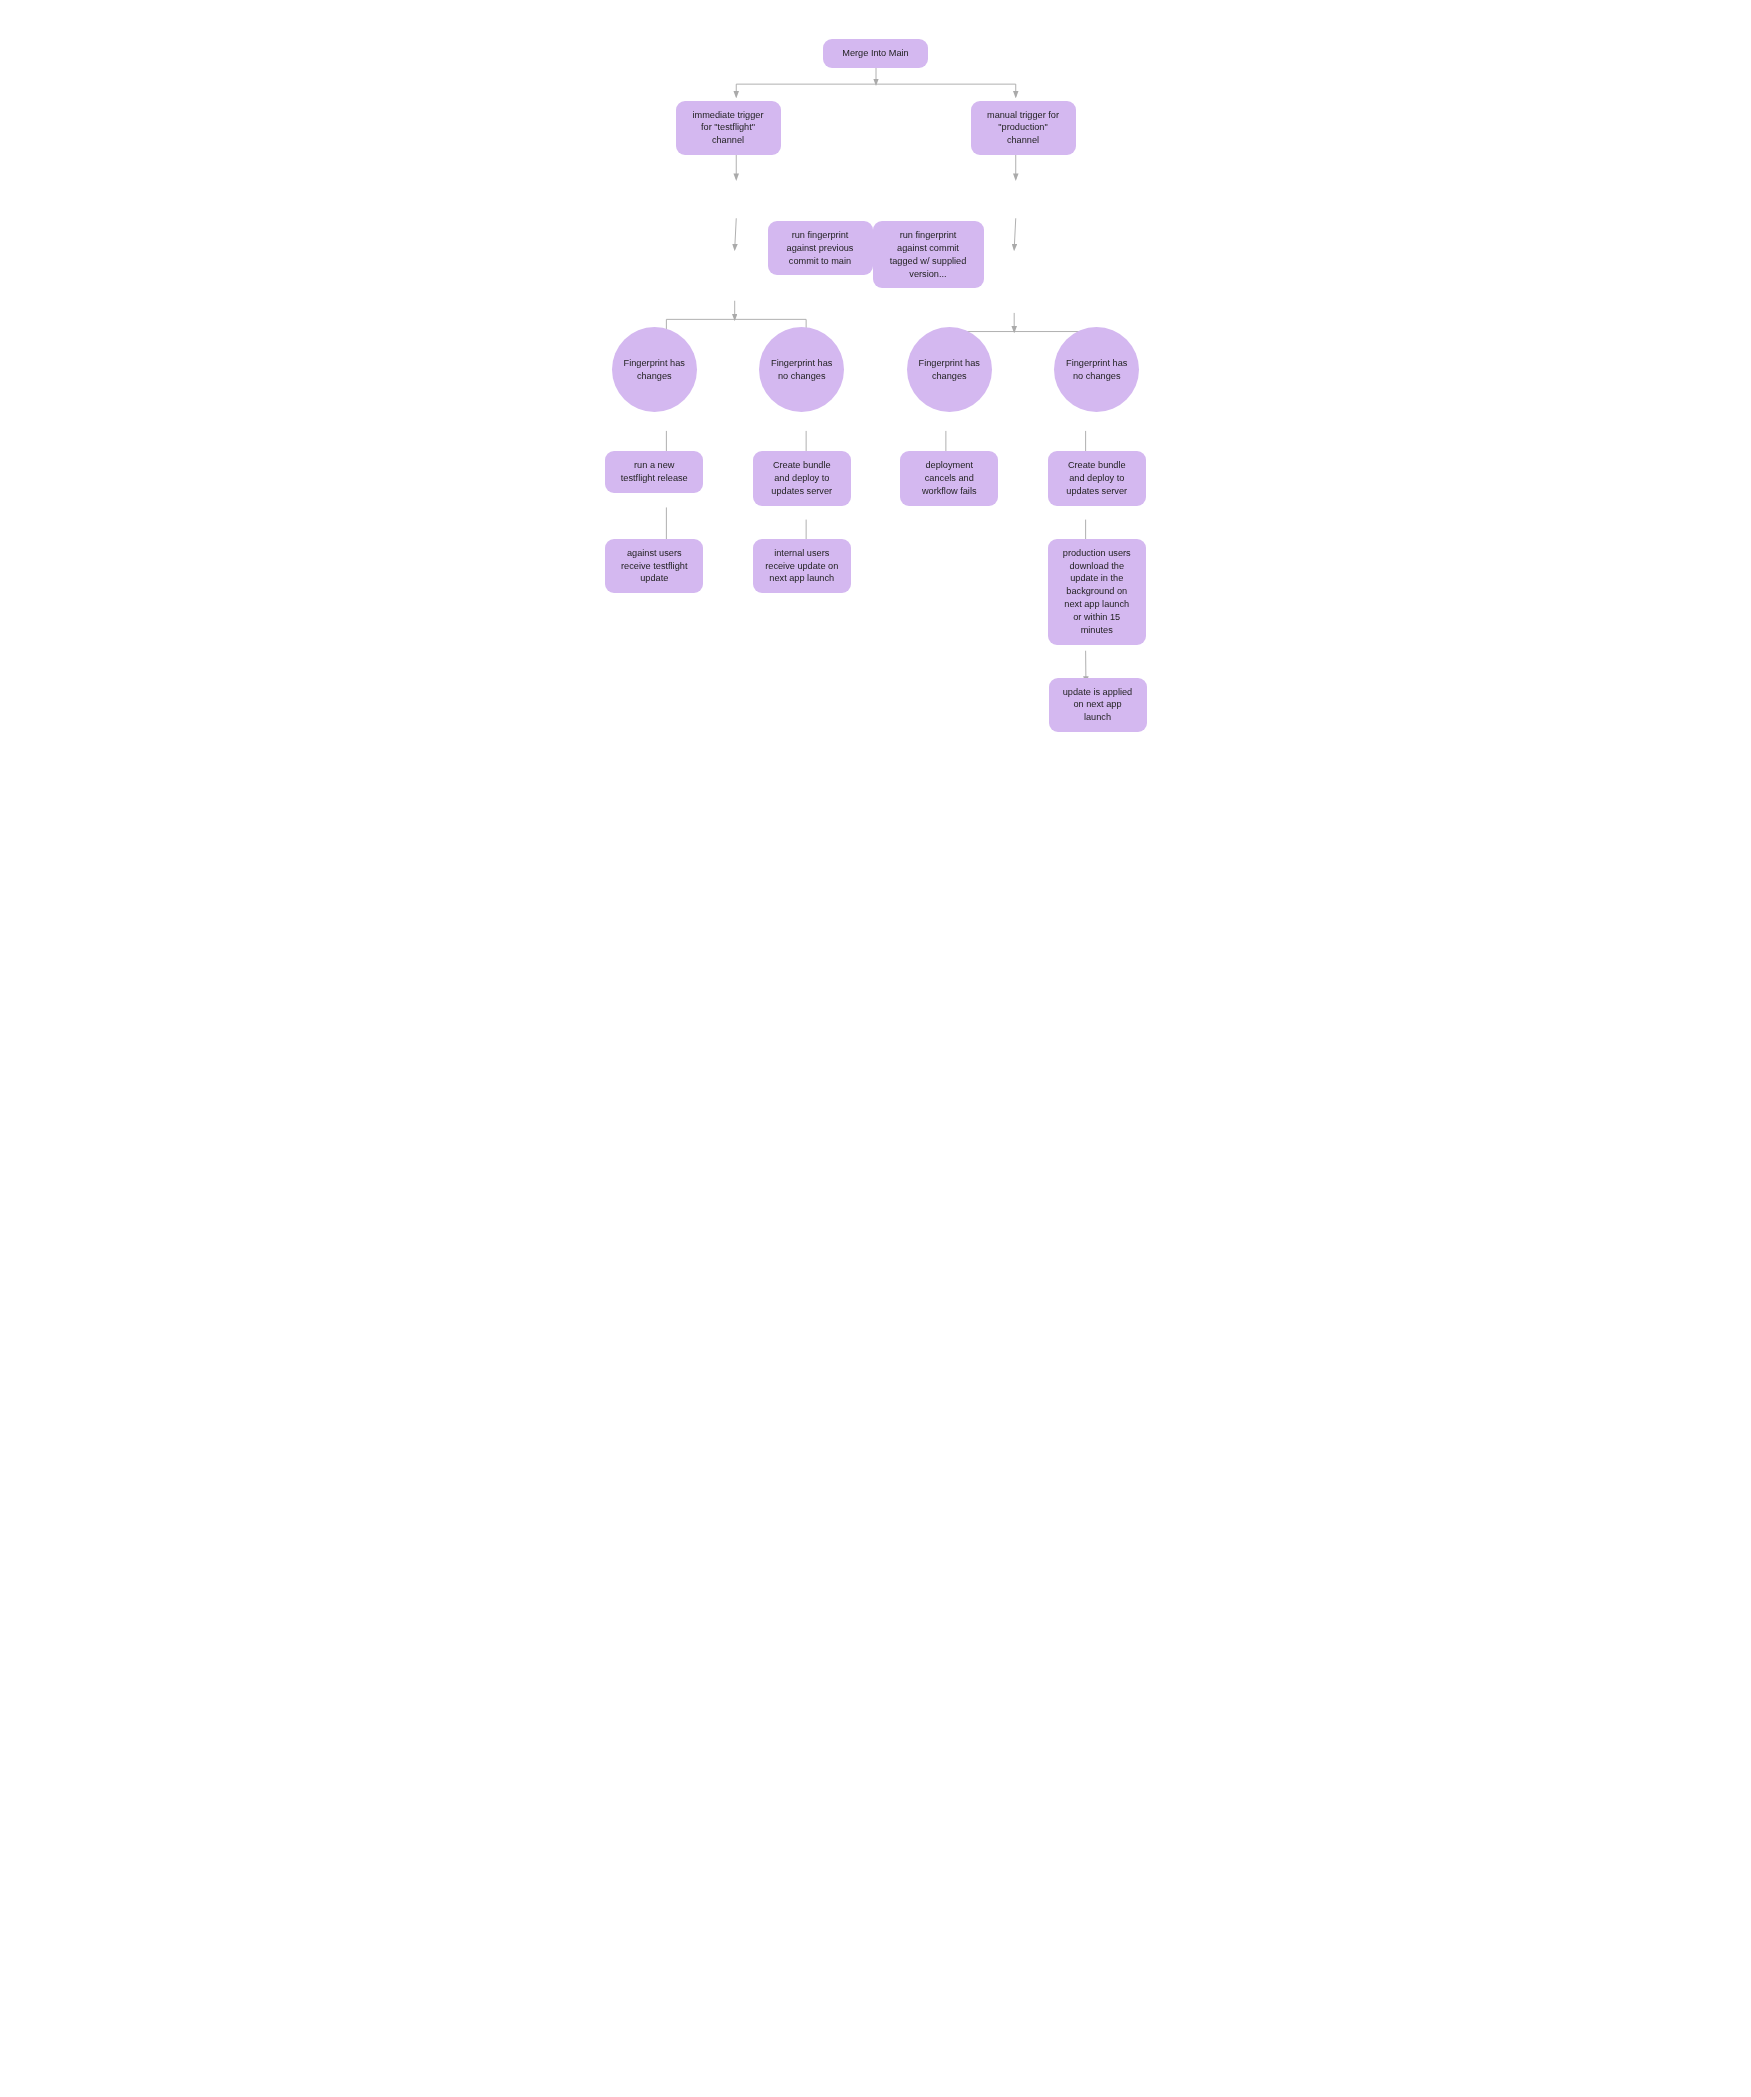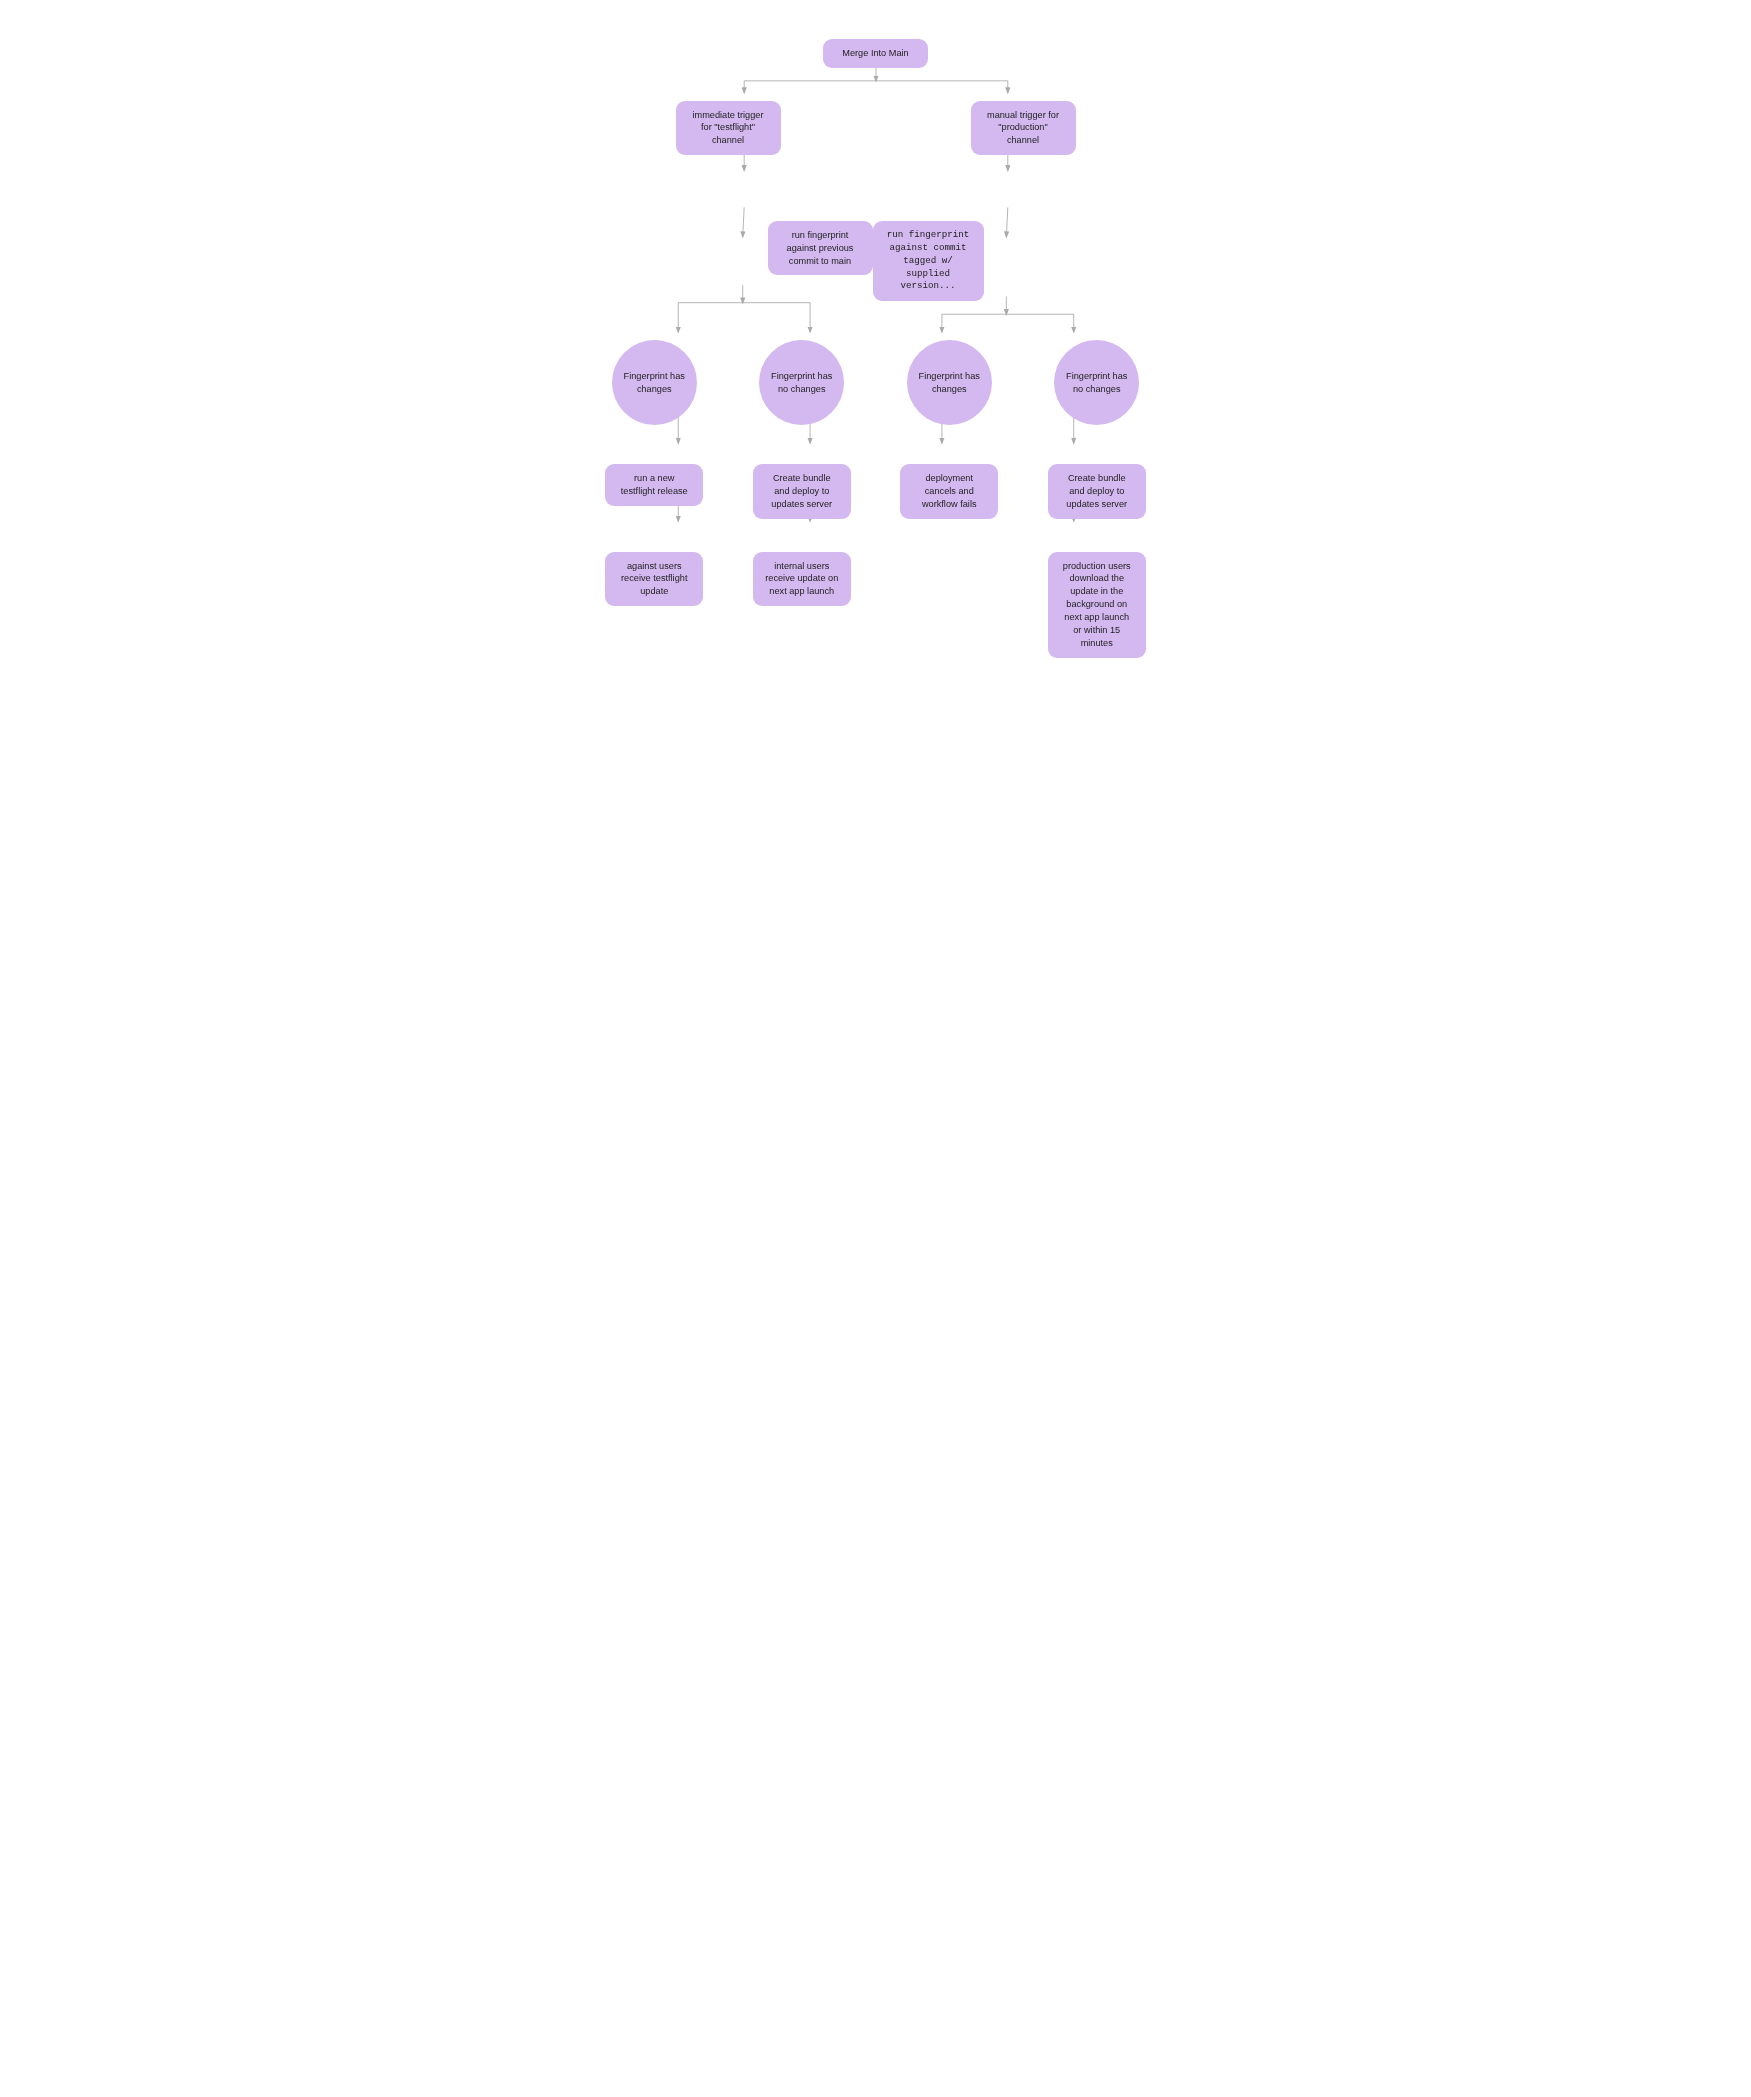--- a/index.html
+++ b/index.html
@@ -68,21 +68,21 @@
 
     
     .row {
       display: flex;
       justify-content: center;
       align-items: flex-start;
       position: relative;
     }
     .w150 { width: 98px; }
     .w160 { width: 105px; }
-    .w170 { width: 111px; font-family: Liberation Mono, monospace; }
+    .w170 { width: 111px; }
 
   </style>
 </head>
 <body>
 
 <div class="diagram">
   <svg class="connector-svg" id="connectors" viewBox="0 0 900 1178.66" width="590" height="773">
     <defs>
       <marker id="arrowhead" markerWidth="8" markerHeight="6" refX="6" refY="3" orient="auto">
         <polygon points="0 0, 8 3, 0 6" fill="#aaa"></polygon>
@@ -154,16 +154,19 @@
 
   <div class="row" id="row-results" style="justify-content:space-around; align-items:flex-start;">
     <div class="node-rect w150" id="node-int-tf">against users receive testflight update</div>
     <div class="node-rect w150" id="node-int-upd">internal users receive update on next app launch</div>
     <div style="width:98px;"></div>
     <div class="node-rect w150" id="node-prod-dl">production users download the update in the background on next app launch or within 15 minutes</div>
   </div>
 
   <div style="height:33px;"></div>
 
+  <div class="row" id="row-final" style="justify-content:flex-end; padding-right:24px;">
+    <div class="node-rect w150" id="node-update-applied">update is applied on next app launch</div>
+  </div>
 
   <div style="height:26px;"></div>
 </div>
 
 
 </body></html>

